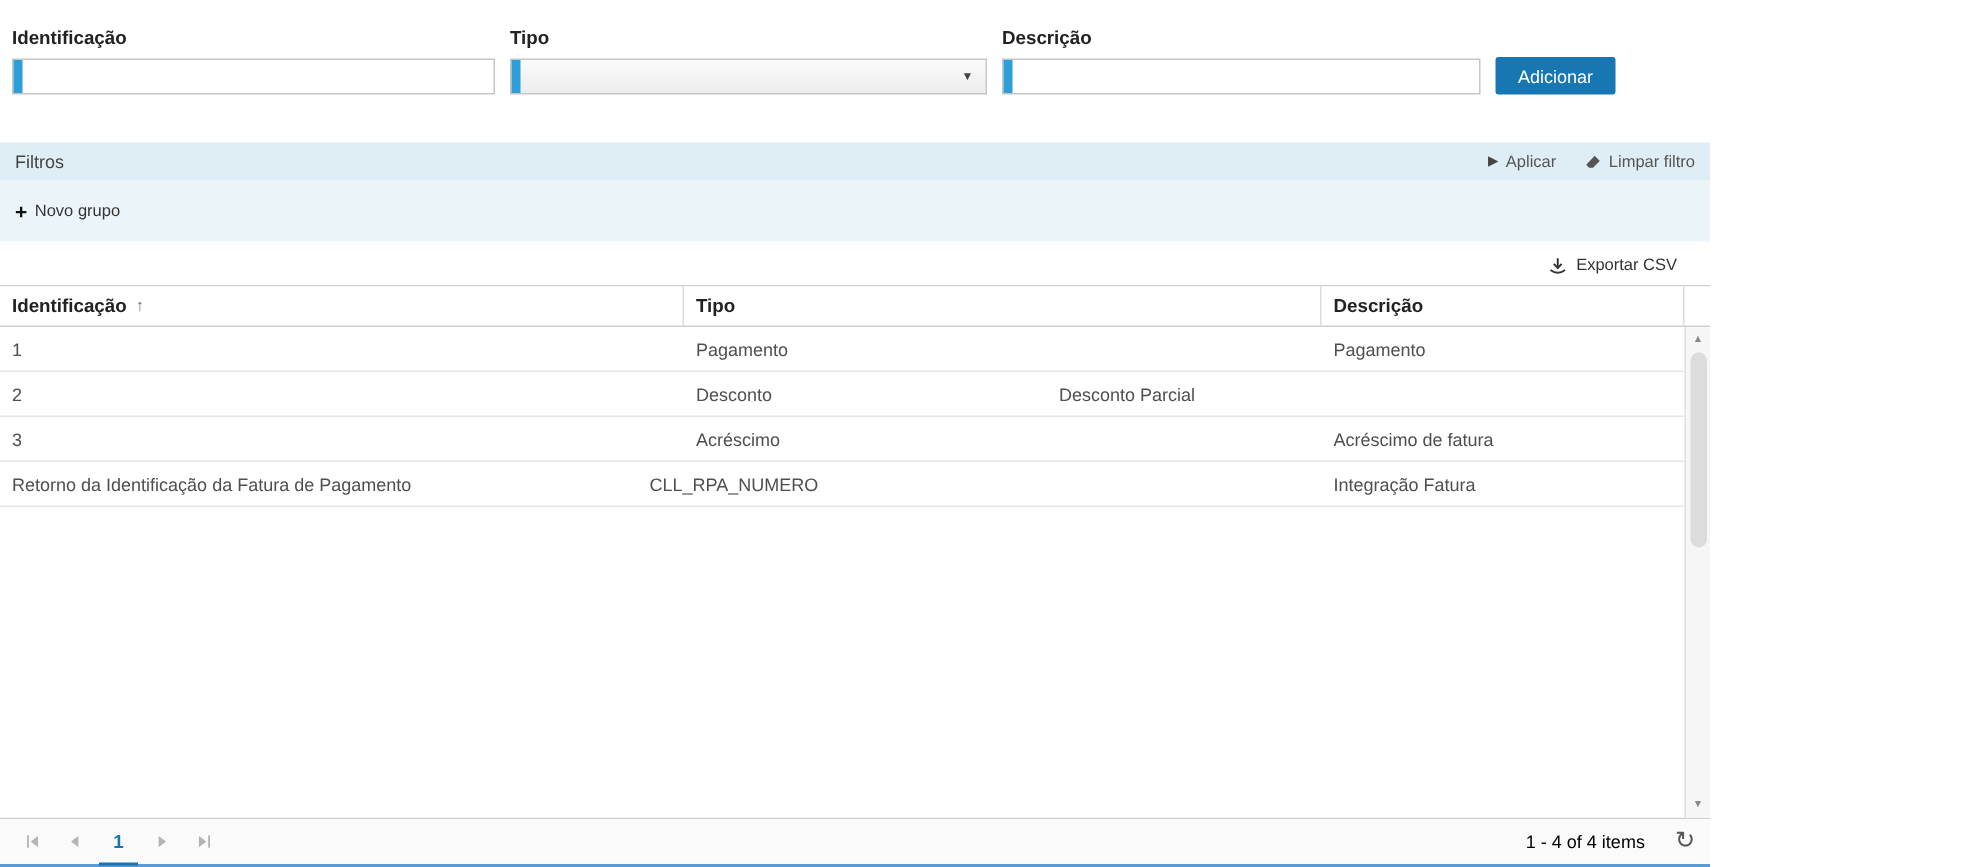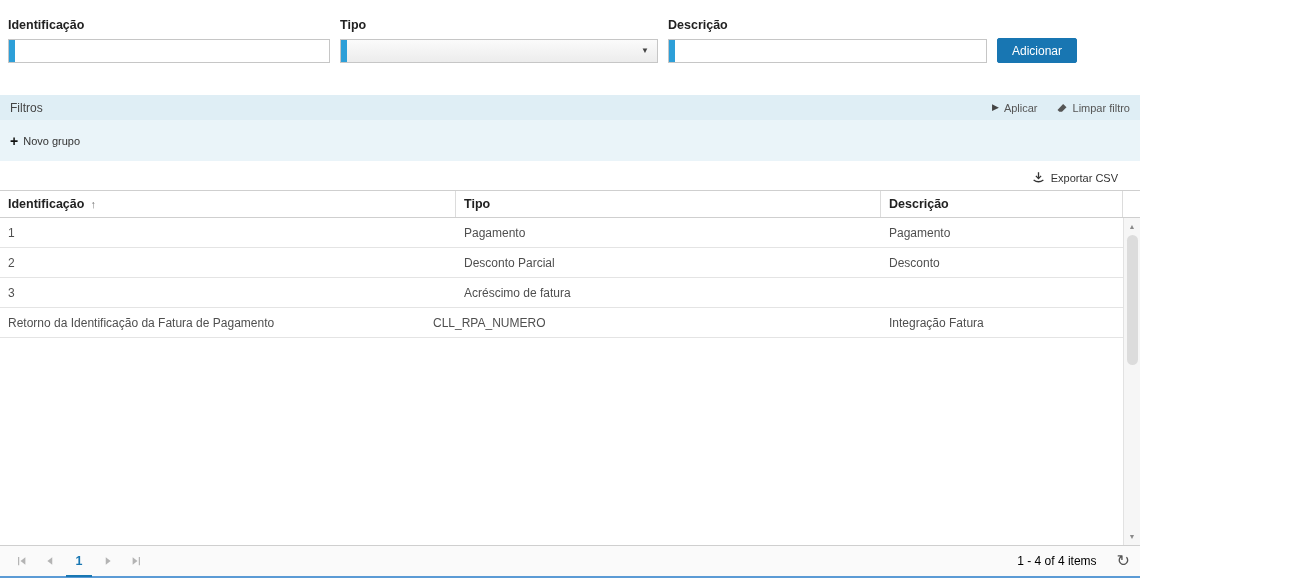--- a/index.html
+++ b/index.html
@@ -82,21 +82,21 @@
     font-family: "Liberation Sans", sans-serif;
   }
   .plus-ic { font-weight: bold; font-size: 14px; color: #111; line-height: 1; }
 
   
   .export-row {
     display: flex; justify-content: flex-end; align-items: center;
     padding: 10px 22px 6px 0; flex: 0 0 auto;
   }
   .export-btn {
-    display: inline-flex; align-items: center; gap: 6px;
+    display: inline-flex; gap: 6px;
     font-size: 11px; color: #333; cursor: pointer; background: none; border: none;
     font-family: "Liberation Sans", sans-serif;
   }
 
   
   .grid {
     flex: 1 1 auto; min-height: 0;
     display: flex; flex-direction: column;
     border-top: 1px solid #cfcfcf;
   }
@@ -243,25 +243,26 @@
 
     <div class="grid-body">
       <div class="rows">
         <div class="grid-row">
           <div class="cell col-id">1</div>
           <div class="cell col-tipo">Pagamento</div>
           <div class="cell col-desc">Pagamento</div>
         </div>
         <div class="grid-row">
           <div class="cell col-id">2</div>
+          <div class="cell col-desc">Desconto</div>
           <div class="cell col-tipo">Desconto Parcial</div>
-          <div class="cell col-desc">Desconto</div>
         </div>
         <div class="grid-row">
           <div class="cell col-id">3</div>
+          <div class="cell col-tipo">Acréscimo</div>
           <div class="cell col-desc">Acréscimo de fatura</div>
         </div>
         <div class="grid-row">
           <div class="cell col-tipo">Retorno da Identificação da Fatura de Pagamento</div>
           <div class="cell col-id">CLL_RPA_NUMERO</div>
           <div class="cell col-desc">Integração Fatura</div>
         </div>
       </div>
 
       <div class="vscroll">

